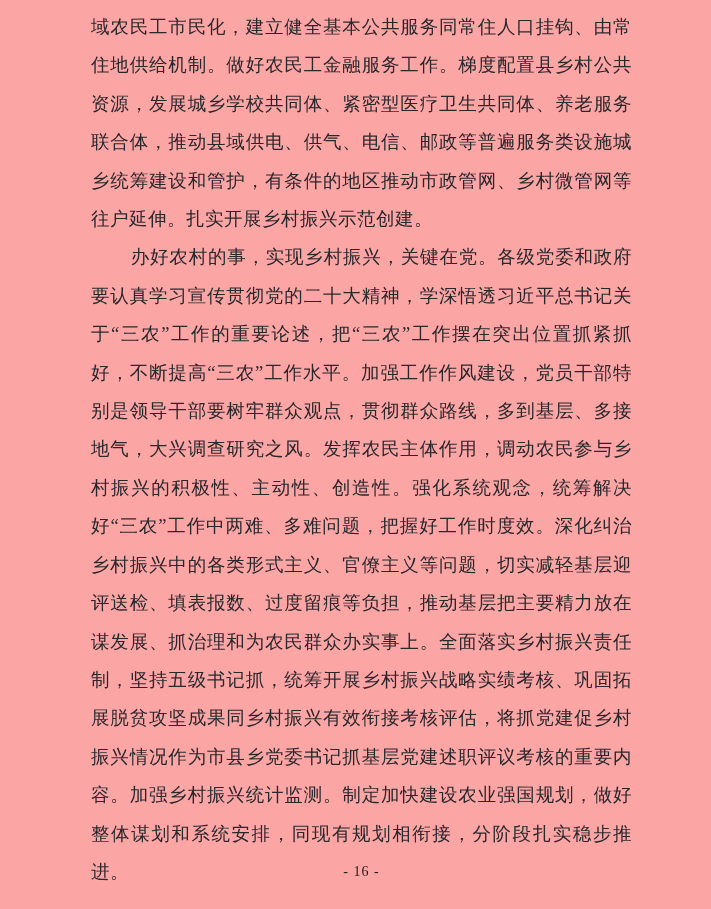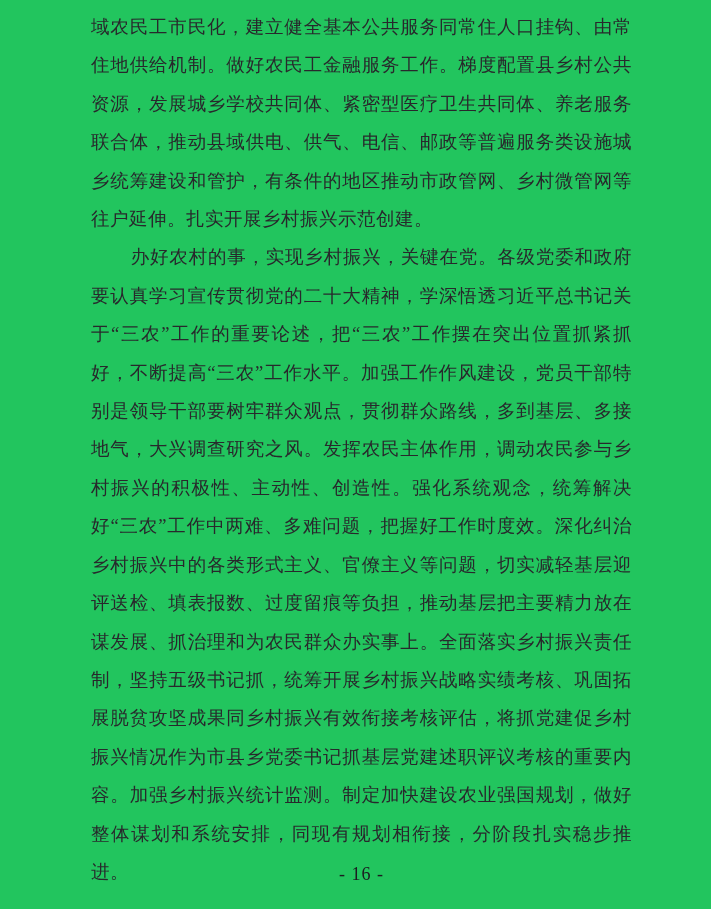--- a/index.html
+++ b/index.html
@@ -4,21 +4,21 @@
 <style>
   html, body {
     margin: 0;
     padding: 0;
     background: #ffffff;
   }
   .page {
     position: relative;
     width: 711px;
     height: 909px;
-    background: #22c55e;
+    background: #fca5a5;
     overflow: hidden;
     font-family: "Liberation Serif", serif;
   }
   .content {
     position: absolute;
     left: 91px;
     top: 8px;
     width: 541px;
     color: #28282c;
   }
@@ -33,21 +33,21 @@
   }
   .content p.indent {
     text-indent: 2.15em;
   }
   .footer {
     position: absolute;
     left: 91px;
     top: 864px;
     width: 541px;
     text-align: center;
-    font-size: 18px;
+    font-size: 14px;
     color: #1c1c20;
     letter-spacing: 1px;
   }
 </style>
 </head>
 <body>
 
 <div class="page">
   <div class="content">
     <p>域农民工市民化，建立健全基本公共服务同常住人口挂钩、由常住地供给机制。做好农民工金融服务工作。梯度配置县乡村公共资源，发展城乡学校共同体、紧密型医疗卫生共同体、养老服务联合体，推动县域供电、供气、电信、邮政等普遍服务类设施城乡统筹建设和管护，有条件的地区推动市政管网、乡村微管网等往户延伸。扎实开展乡村振兴示范创建。</p>

